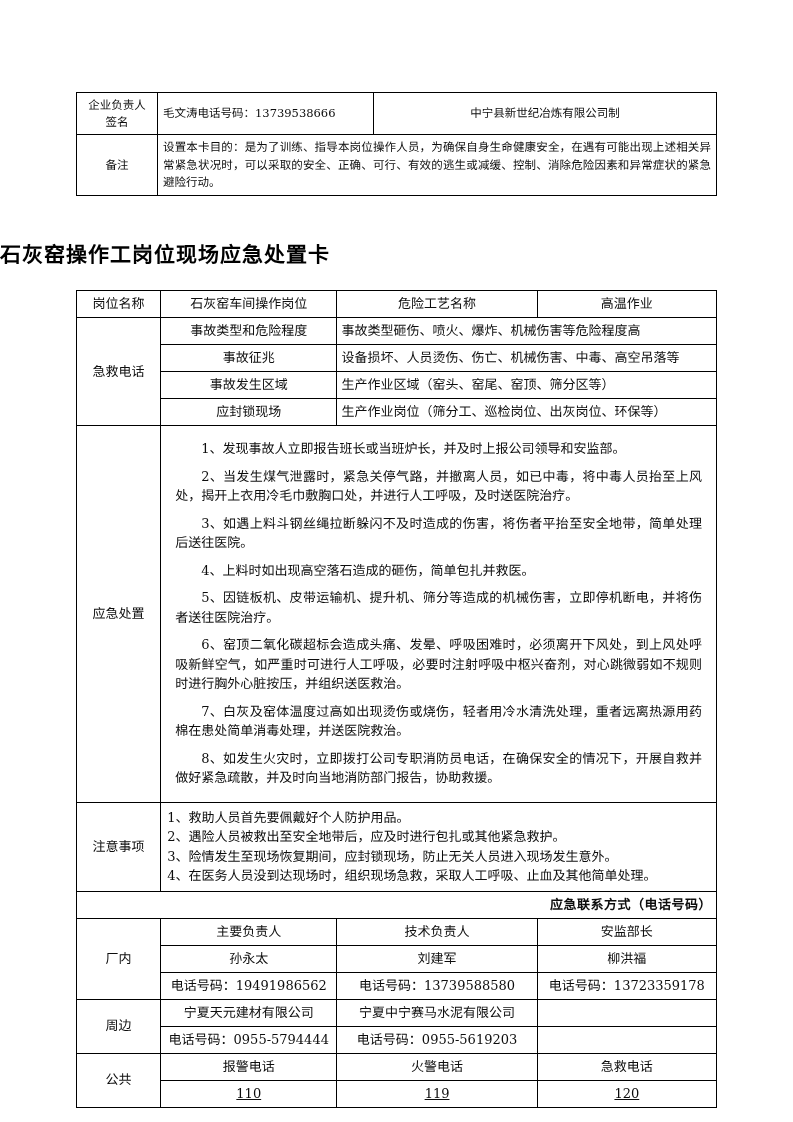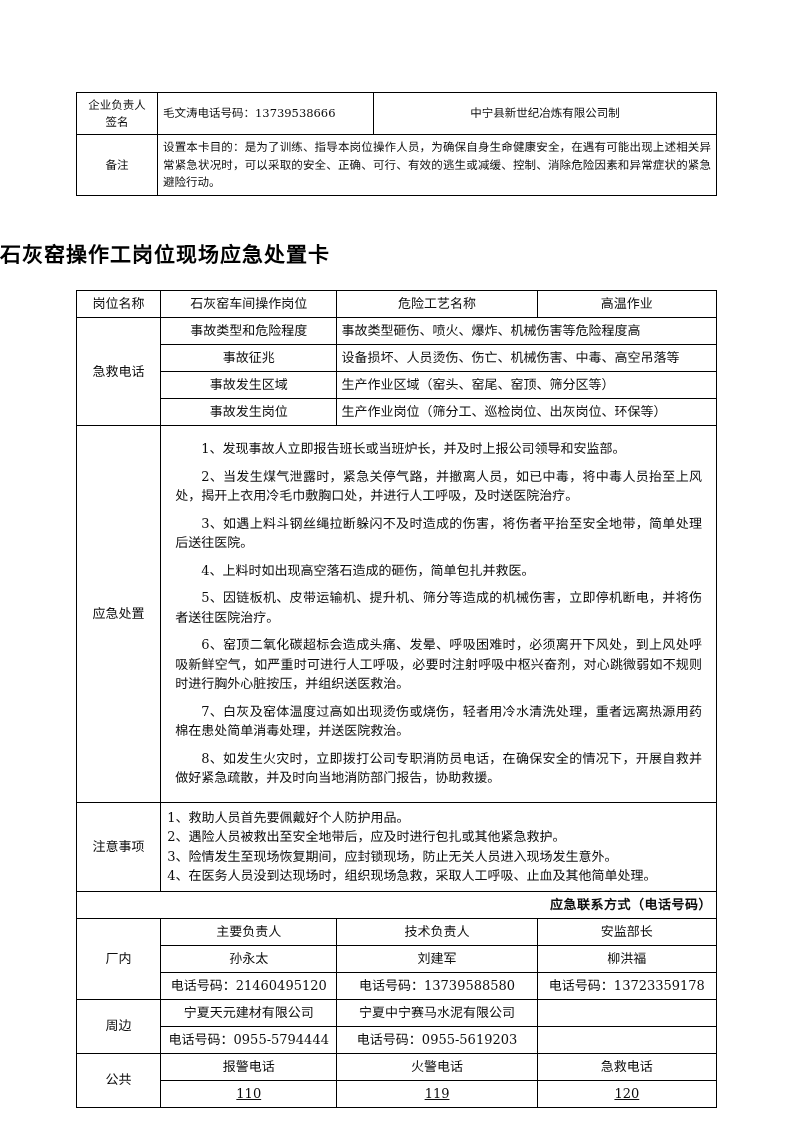--- a/index.html
+++ b/index.html
@@ -200,21 +200,21 @@
       </tr>
       <tr class="narrow-row">
         <td class="rowcell">事故征兆</td>
         <td class="lft" colspan="2">设备损坏、人员烫伤、伤亡、机械伤害、中毒、高空吊落等</td>
       </tr>
       <tr class="narrow-row">
         <td class="rowcell">事故发生区域</td>
         <td class="lft" colspan="2">生产作业区域（窑头、窑尾、窑顶、筛分区等）</td>
       </tr>
       <tr class="narrow-row">
-        <td class="rowcell">事故发生岗位</td>
+        <td class="rowcell">应封锁现场</td>
         <td class="lft" colspan="2">生产作业岗位（筛分工、巡检岗位、出灰岗位、环保等）</td>
       </tr>
 
       <tr>
         <td class="rowcell">应急处置</td>
         <td class="resp-body" colspan="3">
           <p>1、发现事故人立即报告班长或当班炉长，并及时上报公司领导和安监部。</p>
           <p>2、当发生煤气泄露时，紧急关停气路，并撤离人员，如已中毒，将中毒人员抬至上风处，揭开上衣用冷毛巾敷胸口处，并进行人工呼吸，及时送医院治疗。</p>
           <p>3、如遇上料斗钢丝绳拉断躲闪不及时造成的伤害，将伤者平抬至安全地带，简单处理后送往医院。</p>
           <p>4、上料时如出现高空落石造成的砸伤，简单包扎并救医。</p>
@@ -244,21 +244,21 @@
         <td class="contact-cell">主要负责人</td>
         <td class="contact-cell">技术负责人</td>
         <td class="contact-cell">安监部长</td>
       </tr>
       <tr class="narrow-row">
         <td class="contact-cell">孙永太</td>
         <td class="contact-cell">刘建军</td>
         <td class="contact-cell">柳洪福</td>
       </tr>
       <tr class="narrow-row">
-        <td class="phone-cell">电话号码：21460495120</td>
+        <td class="phone-cell">电话号码：19491986562</td>
         <td class="phone-cell">电话号码：13739588580</td>
         <td class="phone-cell">电话号码：13723359178</td>
       </tr>
 
       <tr class="narrow-row">
         <td class="vlabel" rowspan="2">周边</td>
         <td class="contact-cell">宁夏天元建材有限公司</td>
         <td class="contact-cell">宁夏中宁赛马水泥有限公司</td>
         <td class="contact-cell"></td>
       </tr>

